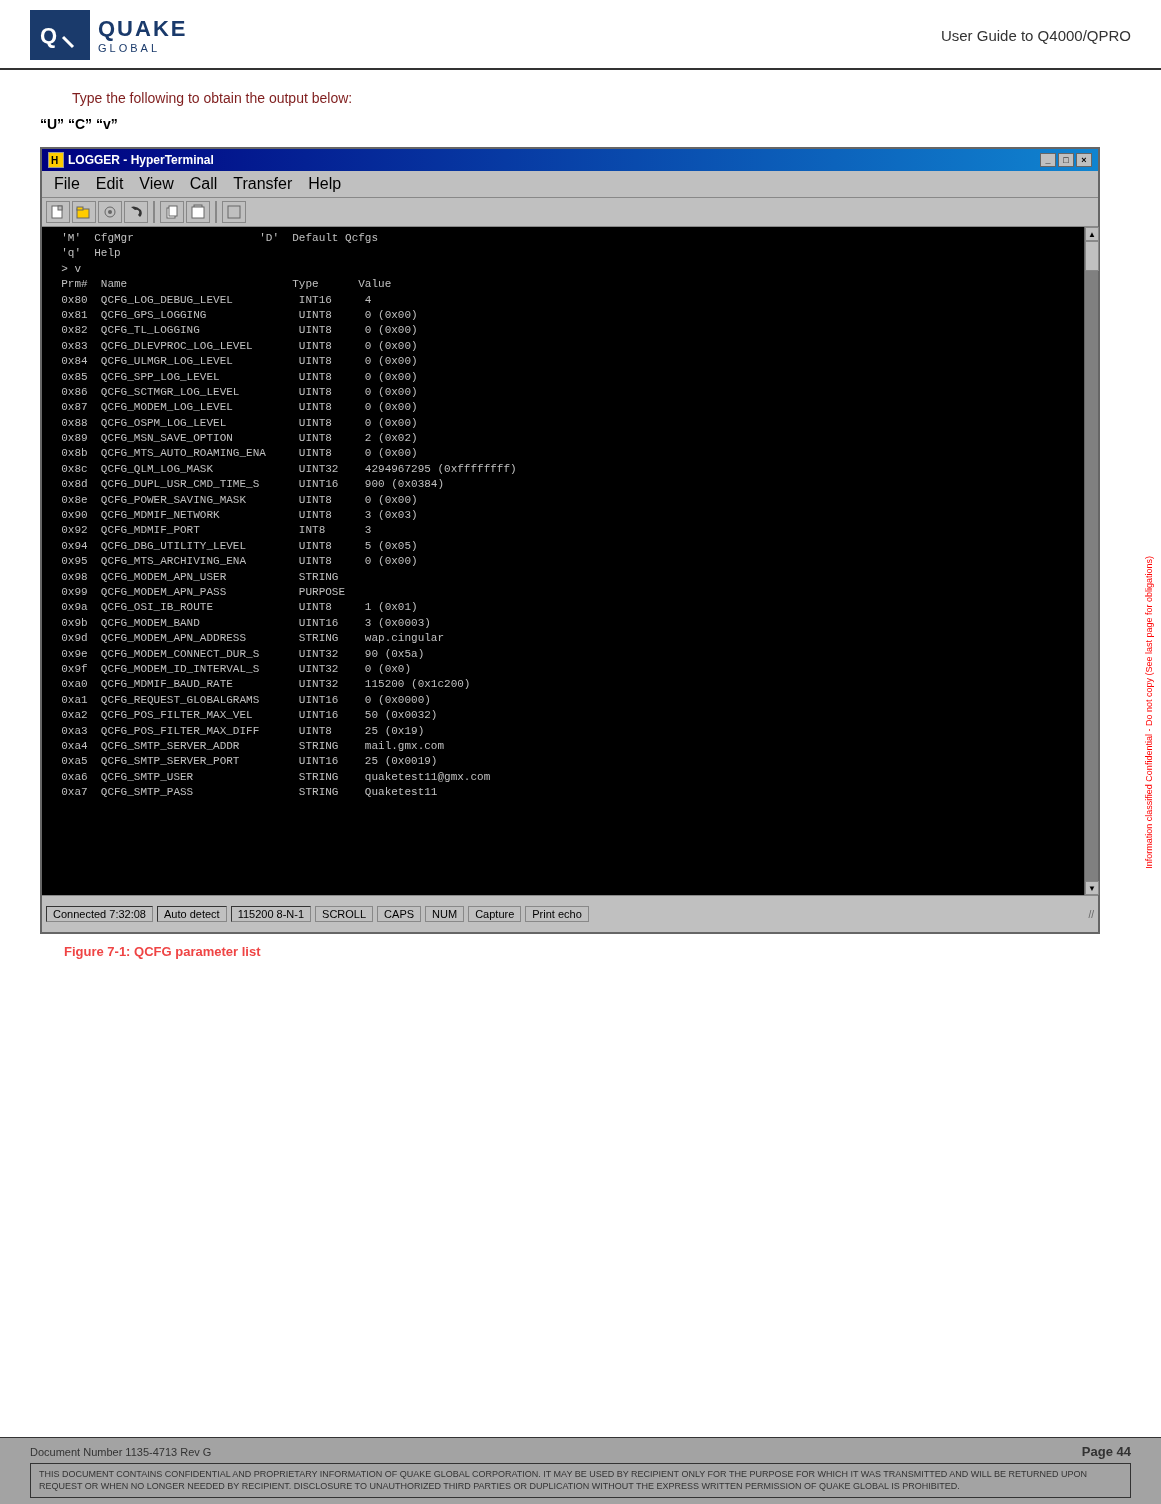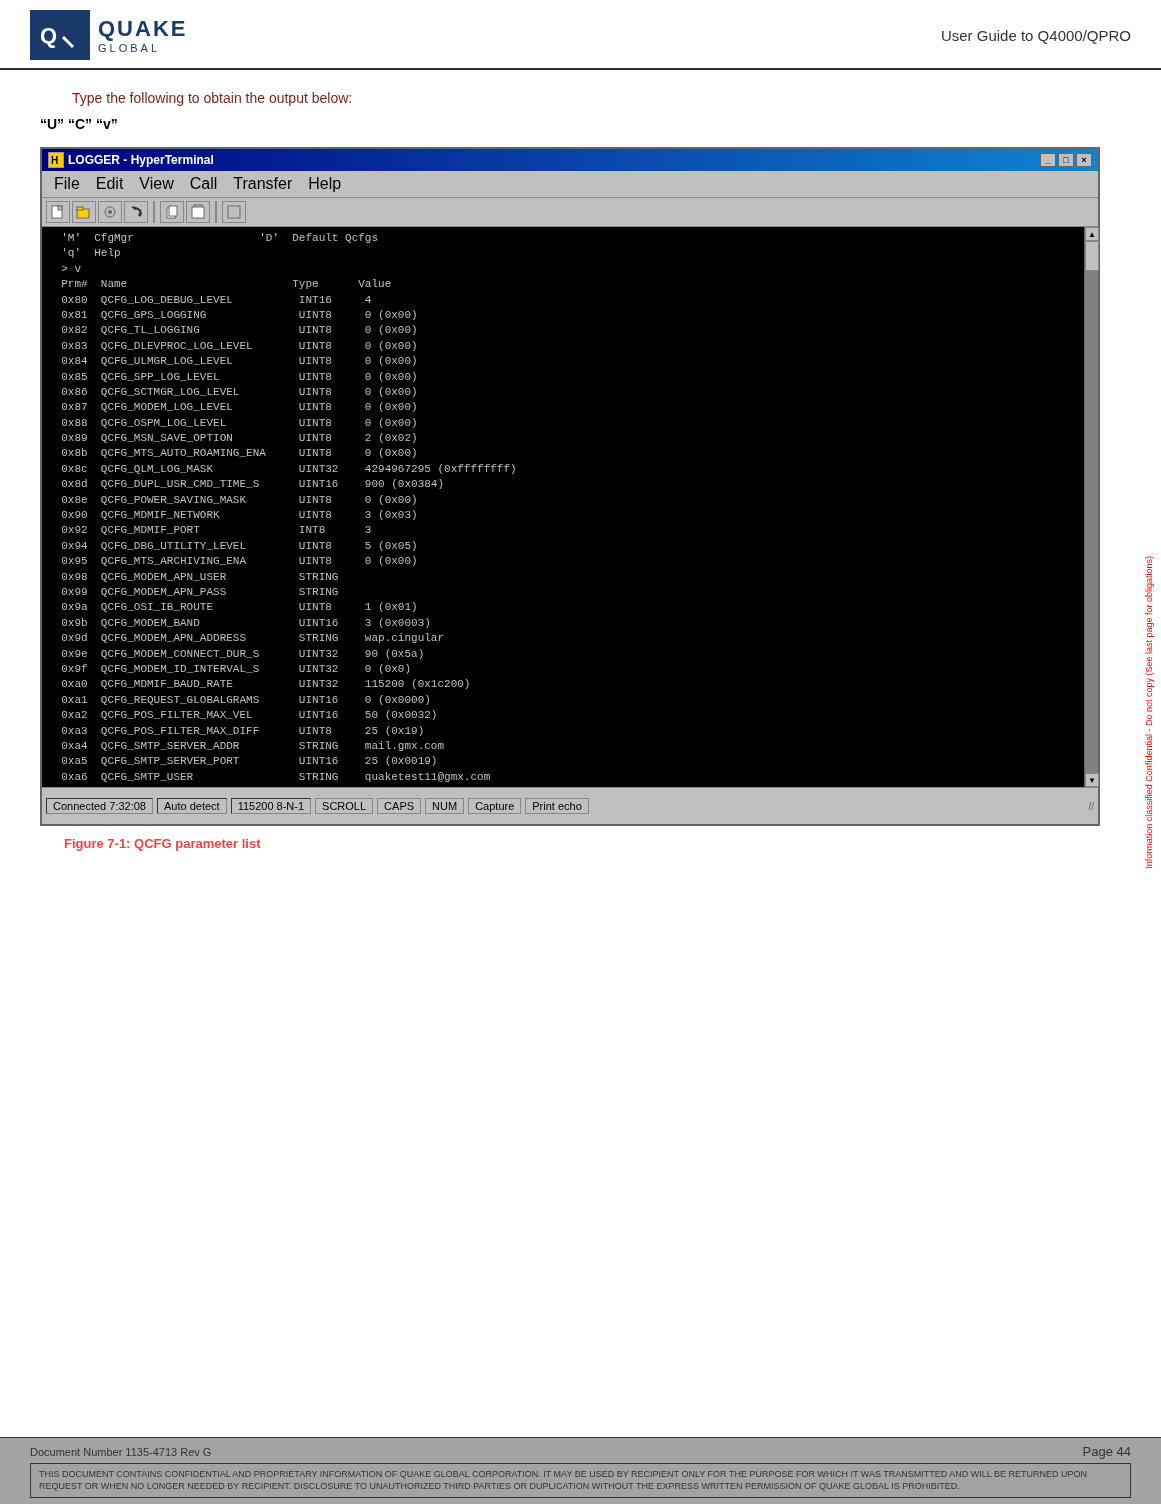--- a/index.html
+++ b/index.html
@@ -167,21 +167,21 @@
       margin: 0 3px;
     }
 
     
     .hyper-terminal {
       background: #000;
       color: #c0c0c0;
       font-family: 'Courier New', monospace;
       font-size: 11px;
       padding: 4px 6px;
-      height: 560px;
+      height: 668px;
       overflow: hidden;
       position: relative;
     }
     .terminal-line {
       line-height: 1.4;
       white-space: pre;
       color: #c0c0c0;
     }
     .scrollbar-vert {
       position: absolute;
@@ -249,20 +249,21 @@
       align-items: baseline;
       margin-bottom: 4px;
     }
     .doc-number {
       font-size: 11px;
       color: #333;
     }
     .page-number {
       font-size: 13px;
       color: #333;
+      font-weight: bold;
     }
     .footer-disclaimer {
       font-size: 9px;
       color: #333;
       line-height: 1.4;
       border: 1px solid #333;
       padding: 4px 8px;
     }
   </style>
 </head>
@@ -386,21 +387,21 @@
           <div class="terminal-line">  0x89  QCFG_MSN_SAVE_OPTION          UINT8     2 (0x02)</div>
           <div class="terminal-line">  0x8b  QCFG_MTS_AUTO_ROAMING_ENA     UINT8     0 (0x00)</div>
           <div class="terminal-line">  0x8c  QCFG_QLM_LOG_MASK             UINT32    4294967295 (0xffffffff)</div>
           <div class="terminal-line">  0x8d  QCFG_DUPL_USR_CMD_TIME_S      UINT16    900 (0x0384)</div>
           <div class="terminal-line">  0x8e  QCFG_POWER_SAVING_MASK        UINT8     0 (0x00)</div>
           <div class="terminal-line">  0x90  QCFG_MDMIF_NETWORK            UINT8     3 (0x03)</div>
           <div class="terminal-line">  0x92  QCFG_MDMIF_PORT               INT8      3</div>
           <div class="terminal-line">  0x94  QCFG_DBG_UTILITY_LEVEL        UINT8     5 (0x05)</div>
           <div class="terminal-line">  0x95  QCFG_MTS_ARCHIVING_ENA        UINT8     0 (0x00)</div>
           <div class="terminal-line">  0x98  QCFG_MODEM_APN_USER           STRING</div>
-          <div class="terminal-line">  0x99  QCFG_MODEM_APN_PASS           STRING</div>
+          <div class="terminal-line">  0x99  QCFG_MODEM_APN_PASS           PURPOSE</div>
           <div class="terminal-line">  0x9a  QCFG_OSI_IB_ROUTE             UINT8     1 (0x01)</div>
           <div class="terminal-line">  0x9b  QCFG_MODEM_BAND               UINT16    3 (0x0003)</div>
           <div class="terminal-line">  0x9d  QCFG_MODEM_APN_ADDRESS        STRING    wap.cingular</div>
           <div class="terminal-line">  0x9e  QCFG_MODEM_CONNECT_DUR_S      UINT32    90 (0x5a)</div>
           <div class="terminal-line">  0x9f  QCFG_MODEM_ID_INTERVAL_S      UINT32    0 (0x0)</div>
           <div class="terminal-line">  0xa0  QCFG_MDMIF_BAUD_RATE          UINT32    115200 (0x1c200)</div>
           <div class="terminal-line">  0xa1  QCFG_REQUEST_GLOBALGRAMS      UINT16    0 (0x0000)</div>
           <div class="terminal-line">  0xa2  QCFG_POS_FILTER_MAX_VEL       UINT16    50 (0x0032)</div>
           <div class="terminal-line"></div>
           <div class="terminal-line">  0xa3  QCFG_POS_FILTER_MAX_DIFF      UINT8     25 (0x19)</div>

